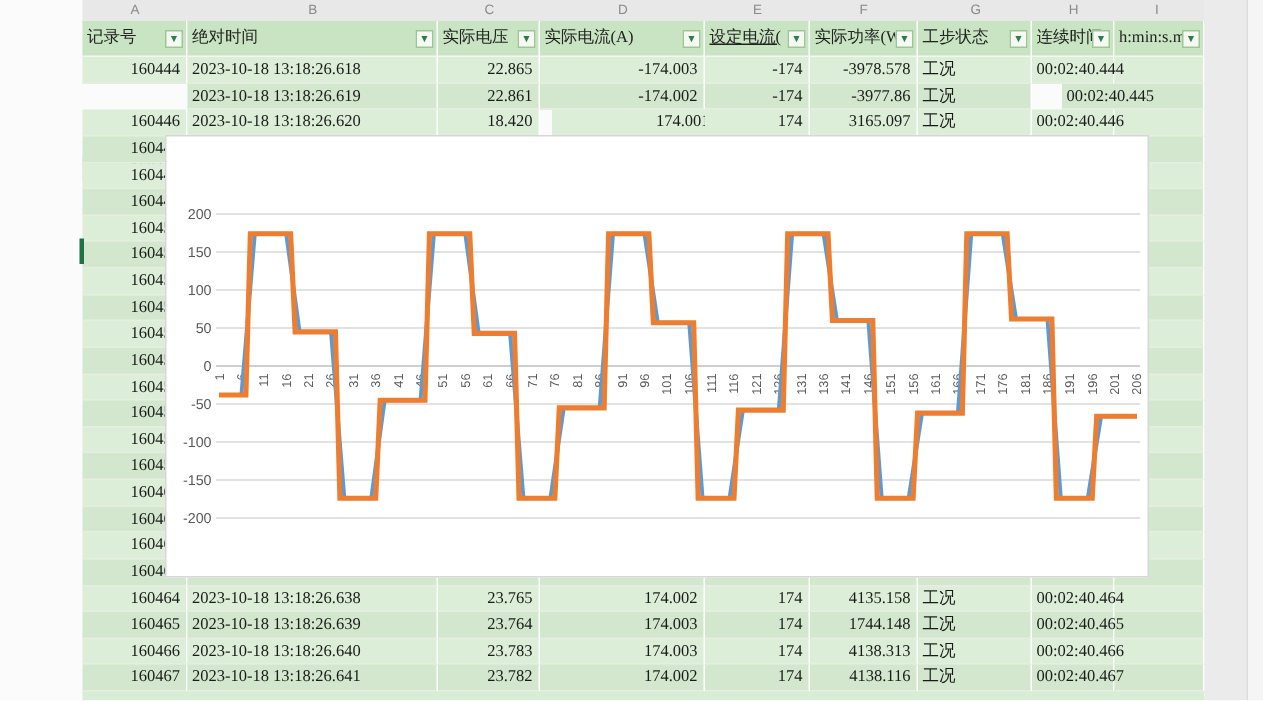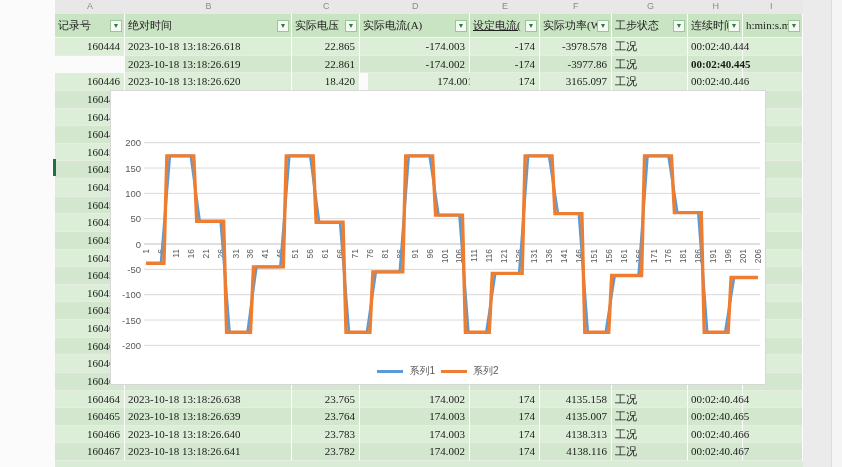--- a/index.html
+++ b/index.html
@@ -67,21 +67,21 @@
       <div class="cell r0 al-l" style="left: 612px; top: 38px; width: 76px; height: 17.625px;"><span>工况</span></div>
       <div class="cell r0 al-l" style="left: 688px; top: 38px; width: 55px; height: 17.625px; overflow: visible;"><span class="overflow-txt">00:02:40.444</span></div>
       <div class="cell r0 al-l" style="left: 743px; top: 38px; width: 60px; height: 17.625px;"></div>
       <div class="cell r1 al-r" style="left: 55px; top: 55.625px; width: 70px; height: 17.625px; margin-top: 48px;"><span>160445</span></div>
       <div class="cell r1 al-l" style="left: 125px; top: 55.625px; width: 167px; height: 17.625px;"><span>2023-10-18 13:18:26.619</span></div>
       <div class="cell r1 al-r" style="left: 292px; top: 55.625px; width: 68px; height: 17.625px;"><span>22.861</span></div>
       <div class="cell r1 al-r" style="left: 360px; top: 55.625px; width: 110px; height: 17.625px;"><span>-174.002</span></div>
       <div class="cell r1 al-r" style="left: 470px; top: 55.625px; width: 70px; height: 17.625px;"><span>-174</span></div>
       <div class="cell r1 al-r" style="left: 540px; top: 55.625px; width: 72px; height: 17.625px;"><span>-3977.86</span></div>
       <div class="cell r1 al-l" style="left: 612px; top: 55.625px; width: 76px; height: 17.625px;"><span>工况</span></div>
-      <div class="cell r1 al-l" style="left: 688px; top: 55.625px; width: 55px; height: 17.625px; overflow: visible; font-weight: bold;"><span class="overflow-txt">00:02:40.445</span></div>
+      <div class="cell r1 al-l" style="left: 708px; top: 55.625px; width: 55px; height: 17.625px; overflow: visible;"><span class="overflow-txt">00:02:40.445</span></div>
       <div class="cell r1 al-l" style="left: 743px; top: 55.625px; width: 60px; height: 17.625px;"></div>
       <div class="cell r0 al-r" style="left: 55px; top: 73.25px; width: 70px; height: 17.625px;"><span>160446</span></div>
       <div class="cell r0 al-l" style="left: 125px; top: 73.25px; width: 167px; height: 17.625px;"><span>2023-10-18 13:18:26.620</span></div>
       <div class="cell r0 al-r" style="left: 292px; top: 73.25px; width: 68px; height: 17.625px;"><span>18.420</span></div>
       <div class="cell r0 al-r" style="left: 368px; top: 73.25px; width: 110px; height: 17.625px;"><span>174.001</span></div>
       <div class="cell r0 al-r" style="left: 470px; top: 73.25px; width: 70px; height: 17.625px;"><span>174</span></div>
       <div class="cell r0 al-r" style="left: 540px; top: 73.25px; width: 72px; height: 17.625px;"><span>3165.097</span></div>
       <div class="cell r0 al-l" style="left: 612px; top: 73.25px; width: 76px; height: 17.625px;"><span>工况</span></div>
       <div class="cell r0 al-l" style="left: 688px; top: 73.25px; width: 55px; height: 17.625px; overflow: visible;"><span class="overflow-txt">00:02:40.446</span></div>
       <div class="cell r0 al-l" style="left: 743px; top: 73.25px; width: 60px; height: 17.625px;"></div>
@@ -245,21 +245,21 @@
       <div class="cell r0 al-r" style="left: 470px; top: 390.5px; width: 70px; height: 17.625px;"><span>174</span></div>
       <div class="cell r0 al-r" style="left: 540px; top: 390.5px; width: 72px; height: 17.625px;"><span>4135.158</span></div>
       <div class="cell r0 al-l" style="left: 612px; top: 390.5px; width: 76px; height: 17.625px;"><span>工况</span></div>
       <div class="cell r0 al-l" style="left: 688px; top: 390.5px; width: 55px; height: 17.625px; overflow: visible;"><span class="overflow-txt">00:02:40.464</span></div>
       <div class="cell r0 al-l" style="left: 743px; top: 390.5px; width: 60px; height: 17.625px;"></div>
       <div class="cell r1 al-r" style="left: 55px; top: 408.125px; width: 70px; height: 17.625px; text-align: right;"><span>160465</span></div>
       <div class="cell r1 al-l" style="left: 125px; top: 408.125px; width: 167px; height: 17.625px;"><span>2023-10-18 13:18:26.639</span></div>
       <div class="cell r1 al-r" style="left: 292px; top: 408.125px; width: 68px; height: 17.625px;"><span>23.764</span></div>
       <div class="cell r1 al-r" style="left: 360px; top: 408.125px; width: 110px; height: 17.625px;"><span>174.003</span></div>
       <div class="cell r1 al-r" style="left: 470px; top: 408.125px; width: 70px; height: 17.625px;"><span>174</span></div>
-      <div class="cell r1 al-r" style="left: 540px; top: 408.125px; width: 72px; height: 17.625px;"><span>4135.007</span></div>
+      <div class="cell r1 al-r" style="left: 540px; top: 408.125px; width: 72px; height: 17.625px;"><span>1744.148</span></div>
       <div class="cell r1 al-l" style="left: 612px; top: 408.125px; width: 76px; height: 17.625px;"><span>工况</span></div>
       <div class="cell r1 al-l" style="left: 688px; top: 408.125px; width: 55px; height: 17.625px; overflow: visible;"><span class="overflow-txt">00:02:40.465</span></div>
       <div class="cell r1 al-l" style="left: 743px; top: 408.125px; width: 60px; height: 17.625px;"></div>
       <div class="cell r0 al-r" style="left: 55px; top: 425.75px; width: 70px; height: 17.625px;"><span>160466</span></div>
       <div class="cell r0 al-l" style="left: 125px; top: 425.75px; width: 167px; height: 17.625px;"><span>2023-10-18 13:18:26.640</span></div>
       <div class="cell r0 al-r" style="left: 292px; top: 425.75px; width: 68px; height: 17.625px;"><span>23.783</span></div>
       <div class="cell r0 al-r" style="left: 360px; top: 425.75px; width: 110px; height: 17.625px;"><span>174.003</span></div>
       <div class="cell r0 al-r" style="left: 470px; top: 425.75px; width: 70px; height: 17.625px;"><span>174</span></div>
       <div class="cell r0 al-r" style="left: 540px; top: 425.75px; width: 72px; height: 17.625px;"><span>4138.313</span></div>
       <div class="cell r0 al-l" style="left: 612px; top: 425.75px; width: 76px; height: 17.625px;"><span>工况</span></div>
@@ -336,23 +336,17 @@
         <text x="560.4275" y="158" text-anchor="end" transform="rotate(-90 560.4275 158)" font-size="8.5" fill="#595959" font-family="Liberation Sans, sans-serif">176</text>
         <text x="575.354" y="158" text-anchor="end" transform="rotate(-90 575.354 158)" font-size="8.5" fill="#595959" font-family="Liberation Sans, sans-serif">181</text>
         <text x="590.2805" y="158" text-anchor="end" transform="rotate(-90 590.2805 158)" font-size="8.5" fill="#595959" font-family="Liberation Sans, sans-serif">186</text>
         <text x="605.207" y="158" text-anchor="end" transform="rotate(-90 605.207 158)" font-size="8.5" fill="#595959" font-family="Liberation Sans, sans-serif">191</text>
         <text x="620.1335" y="158" text-anchor="end" transform="rotate(-90 620.1335 158)" font-size="8.5" fill="#595959" font-family="Liberation Sans, sans-serif">196</text>
         <text x="635.0600000000001" y="158" text-anchor="end" transform="rotate(-90 635.0600000000001 158)" font-size="8.5" fill="#595959" font-family="Liberation Sans, sans-serif">201</text>
         <text x="649.9865" y="158" text-anchor="end" transform="rotate(-90 649.9865 158)" font-size="8.5" fill="#595959" font-family="Liberation Sans, sans-serif">206</text>
         <polyline points="35,172.28746 37.9853,172.28746 40.9706,172.28746 43.9559,172.28746 46.9412,172.28746 49.926500000000004,172.28746 52.9118,136.48278 55.8971,100.6781 58.882400000000004,64.87342 61.8677,64.87342 64.85300000000001,64.87342 67.8383,64.87342 70.8236,64.87342 73.8089,64.87342 76.7942,64.87342 79.7795,64.87342 82.76480000000001,86.66023 85.7501,108.44704 88.7354,130.23385 91.7207,130.23385 94.706,130.23385 97.6913,130.23385 100.67660000000001,130.23385 103.6619,130.23385 106.6472,130.23385 109.63250000000001,130.23385 112.6178,167.22075999999998 115.6031,204.20767 118.58840000000001,241.19457999999997 121.5737,241.19457999999997 124.559,241.19457999999997 127.5443,241.19457999999997 130.52960000000002,241.19457999999997 133.5149,241.19457999999997 136.5002,241.19457999999997 139.4855,219.40776999999997 142.4708,197.62095999999997 145.4561,175.83415 148.4414,175.83415 151.42669999999998,175.83415 154.412,175.83415 157.3973,175.83415 160.3826,175.83415 163.3679,175.83415 166.35320000000002,175.83415 169.3385,175.83415 172.3238,138.84724 175.3091,101.86033 178.2944,64.87342 181.2797,64.87342 184.26500000000001,64.87342 187.2503,64.87342 190.2356,64.87342 193.2209,64.87342 196.2062,64.87342 199.1915,64.87342 202.17680000000001,86.99801 205.1621,109.1226 208.1474,131.24719 211.1327,131.24719 214.118,131.24719 217.1033,131.24719 220.0886,131.24719 223.0739,131.24719 226.0592,131.24719 229.0445,131.24719 232.0298,167.89632 235.01510000000002,204.54545000000002 238.0004,241.19457999999997 240.9857,241.19457999999997 243.971,241.19457999999997 246.9563,241.19457999999997 249.9416,241.19457999999997 252.92690000000002,241.19457999999997 255.9122,241.19457999999997 258.89750000000004,221.09667000000002 261.8828,200.99876 264.8681,180.90085 267.85339999999997,180.90085 270.8387,180.90085 273.824,180.90085 276.8093,180.90085 279.7946,180.90085 282.7799,180.90085 285.7652,180.90085 288.7505,180.90085 291.7358,142.22503999999998 294.7211,103.54923 297.70640000000003,64.87342 300.6917,64.87342 303.677,64.87342 306.6623,64.87342 309.6476,64.87342 312.6329,64.87342 315.6182,64.87342 318.6035,64.87342 321.5888,84.63355 324.5741,104.39367999999999 327.5594,124.15381 330.54470000000003,124.15381 333.53000000000003,124.15381 336.5153,124.15381 339.5006,124.15381 342.4859,124.15381 345.4712,124.15381 348.4565,124.15381 351.4418,163.1674 354.4271,202.18099 357.4124,241.19457999999997 360.3977,241.19457999999997 363.383,241.19457999999997 366.36830000000003,241.19457999999997 369.35360000000003,241.19457999999997 372.3389,241.19457999999997 375.3242,241.19457999999997 378.3095,221.60334 381.2948,202.01209999999998 384.2801,182.42086 387.2654,182.42086 390.2507,182.42086 393.236,182.42086 396.2213,182.42086 399.2066,182.42086 402.19190000000003,182.42086 405.1772,182.42086 408.1625,182.42086 411.1478,143.23838 414.1331,104.0559 417.1184,64.87342 420.1037,64.87342 423.089,64.87342 426.0743,64.87342 429.0596,64.87342 432.0449,64.87342 435.03020000000004,64.87342 438.01550000000003,64.87342 441.0008,84.12688 443.9861,103.38033999999999 446.9714,122.6338 449.9567,122.6338 452.942,122.6338 455.9273,122.6338 458.9126,122.6338 461.8979,122.6338 464.8832,122.6338 467.8685,122.6338 470.85380000000004,162.15406 473.83910000000003,201.67431999999997 476.8244,241.19457999999997 479.8097,241.19457999999997 482.795,241.19457999999997 485.7803,241.19457999999997 488.7656,241.19457999999997 491.7509,241.19457999999997 494.7362,241.19457999999997 497.7215,222.27889999999996 500.7068,203.36321999999996 503.6921,184.44754 506.67740000000003,184.44754 509.66270000000003,184.44754 512.648,184.44754 515.6333,184.44754 518.6186,184.44754 521.6039000000001,184.44754 524.5892,184.44754 527.5745,184.44754 530.5598,144.5895 533.5451,104.73146 536.5304,64.87342 539.5157,64.87342 542.501,64.87342 545.4863,64.87342 548.4716,64.87342 551.4569,64.87342 554.4422,64.87342 557.4275,64.87342 560.4128000000001,83.7891 563.3981,102.70478 566.3834,121.62046 569.3687,121.62046 572.354,121.62046 575.3393,121.62046 578.3246,121.62046 581.3099,121.62046 584.2952,121.62046 587.2805,121.62046 590.2658,161.4785 593.2511000000001,201.33653999999996 596.2364,241.19457999999997 599.2217,241.19457999999997 602.207,241.19457999999997 605.1923,241.19457999999997 608.1776,241.19457999999997 611.1629,241.19457999999997 614.1482,241.19457999999997 617.1335,222.95445999999998 620.1188,204.71434 623.1041,186.47422 626.0894000000001,186.47422 629.0747,186.47422 632.0600000000001,186.47422 635.0453,186.47422 638.0306,186.47422 641.0159,186.47422 644.0012,186.47422 646.9865,186.47422" fill="none" stroke="#5B9BD5" stroke-width="2.6" stroke-linejoin="round"></polyline>
         <polyline points="35,172.28746 37.9853,172.28746 40.9706,172.28746 43.9559,172.28746 46.9412,172.28746 49.926500000000004,172.28746 52.9118,172.28746 55.8971,64.87342 58.882400000000004,64.87342 61.8677,64.87342 64.85300000000001,64.87342 67.8383,64.87342 70.8236,64.87342 73.8089,64.87342 76.7942,64.87342 79.7795,64.87342 82.76480000000001,64.87342 85.7501,130.23385 88.7354,130.23385 91.7207,130.23385 94.706,130.23385 97.6913,130.23385 100.67660000000001,130.23385 103.6619,130.23385 106.6472,130.23385 109.63250000000001,130.23385 112.6178,130.23385 115.6031,241.19457999999997 118.58840000000001,241.19457999999997 121.5737,241.19457999999997 124.559,241.19457999999997 127.5443,241.19457999999997 130.52960000000002,241.19457999999997 133.5149,241.19457999999997 136.5002,241.19457999999997 139.4855,241.19457999999997 142.4708,175.83415 145.4561,175.83415 148.4414,175.83415 151.42669999999998,175.83415 154.412,175.83415 157.3973,175.83415 160.3826,175.83415 163.3679,175.83415 166.35320000000002,175.83415 169.3385,175.83415 172.3238,175.83415 175.3091,64.87342 178.2944,64.87342 181.2797,64.87342 184.26500000000001,64.87342 187.2503,64.87342 190.2356,64.87342 193.2209,64.87342 196.2062,64.87342 199.1915,64.87342 202.17680000000001,64.87342 205.1621,131.24719 208.1474,131.24719 211.1327,131.24719 214.118,131.24719 217.1033,131.24719 220.0886,131.24719 223.0739,131.24719 226.0592,131.24719 229.0445,131.24719 232.0298,131.24719 235.01510000000002,241.19457999999997 238.0004,241.19457999999997 240.9857,241.19457999999997 243.971,241.19457999999997 246.9563,241.19457999999997 249.9416,241.19457999999997 252.92690000000002,241.19457999999997 255.9122,241.19457999999997 258.89750000000004,241.19457999999997 261.8828,180.90085 264.8681,180.90085 267.85339999999997,180.90085 270.8387,180.90085 273.824,180.90085 276.8093,180.90085 279.7946,180.90085 282.7799,180.90085 285.7652,180.90085 288.7505,180.90085 291.7358,180.90085 294.7211,64.87342 297.70640000000003,64.87342 300.6917,64.87342 303.677,64.87342 306.6623,64.87342 309.6476,64.87342 312.6329,64.87342 315.6182,64.87342 318.6035,64.87342 321.5888,64.87342 324.5741,124.15381 327.5594,124.15381 330.54470000000003,124.15381 333.53000000000003,124.15381 336.5153,124.15381 339.5006,124.15381 342.4859,124.15381 345.4712,124.15381 348.4565,124.15381 351.4418,124.15381 354.4271,241.19457999999997 357.4124,241.19457999999997 360.3977,241.19457999999997 363.383,241.19457999999997 366.36830000000003,241.19457999999997 369.35360000000003,241.19457999999997 372.3389,241.19457999999997 375.3242,241.19457999999997 378.3095,241.19457999999997 381.2948,182.42086 384.2801,182.42086 387.2654,182.42086 390.2507,182.42086 393.236,182.42086 396.2213,182.42086 399.2066,182.42086 402.19190000000003,182.42086 405.1772,182.42086 408.1625,182.42086 411.1478,182.42086 414.1331,64.87342 417.1184,64.87342 420.1037,64.87342 423.089,64.87342 426.0743,64.87342 429.0596,64.87342 432.0449,64.87342 435.03020000000004,64.87342 438.01550000000003,64.87342 441.0008,64.87342 443.9861,122.6338 446.9714,122.6338 449.9567,122.6338 452.942,122.6338 455.9273,122.6338 458.9126,122.6338 461.8979,122.6338 464.8832,122.6338 467.8685,122.6338 470.85380000000004,122.6338 473.83910000000003,241.19457999999997 476.8244,241.19457999999997 479.8097,241.19457999999997 482.795,241.19457999999997 485.7803,241.19457999999997 488.7656,241.19457999999997 491.7509,241.19457999999997 494.7362,241.19457999999997 497.7215,241.19457999999997 500.7068,184.44754 503.6921,184.44754 506.67740000000003,184.44754 509.66270000000003,184.44754 512.648,184.44754 515.6333,184.44754 518.6186,184.44754 521.6039000000001,184.44754 524.5892,184.44754 527.5745,184.44754 530.5598,184.44754 533.5451,64.87342 536.5304,64.87342 539.5157,64.87342 542.501,64.87342 545.4863,64.87342 548.4716,64.87342 551.4569,64.87342 554.4422,64.87342 557.4275,64.87342 560.4128000000001,64.87342 563.3981,121.62046 566.3834,121.62046 569.3687,121.62046 572.354,121.62046 575.3393,121.62046 578.3246,121.62046 581.3099,121.62046 584.2952,121.62046 587.2805,121.62046 590.2658,121.62046 593.2511000000001,241.19457999999997 596.2364,241.19457999999997 599.2217,241.19457999999997 602.207,241.19457999999997 605.1923,241.19457999999997 608.1776,241.19457999999997 611.1629,241.19457999999997 614.1482,241.19457999999997 617.1335,241.19457999999997 620.1188,186.47422 623.1041,186.47422 626.0894000000001,186.47422 629.0747,186.47422 632.0600000000001,186.47422 635.0453,186.47422 638.0306,186.47422 641.0159,186.47422 644.0012,186.47422 646.9865,186.47422" fill="none" stroke="#ED7D31" stroke-width="3.4" stroke-linejoin="miter"></polyline>
       </svg>
-    <div id="chart-legend">
-      <span class="legend-swatch" id="sw1" style="background: rgb(91, 155, 213);"></span>
-      <span>系列1</span>
-      <span class="legend-swatch" id="sw2" style="background: rgb(237, 125, 49);"></span>
-      <span>系列2</span>
-    </div>
   </div>
 
   <div id="right-gutter"></div>
   <div id="v-scrollbar"></div>
 </div>
 
 </body></html>

